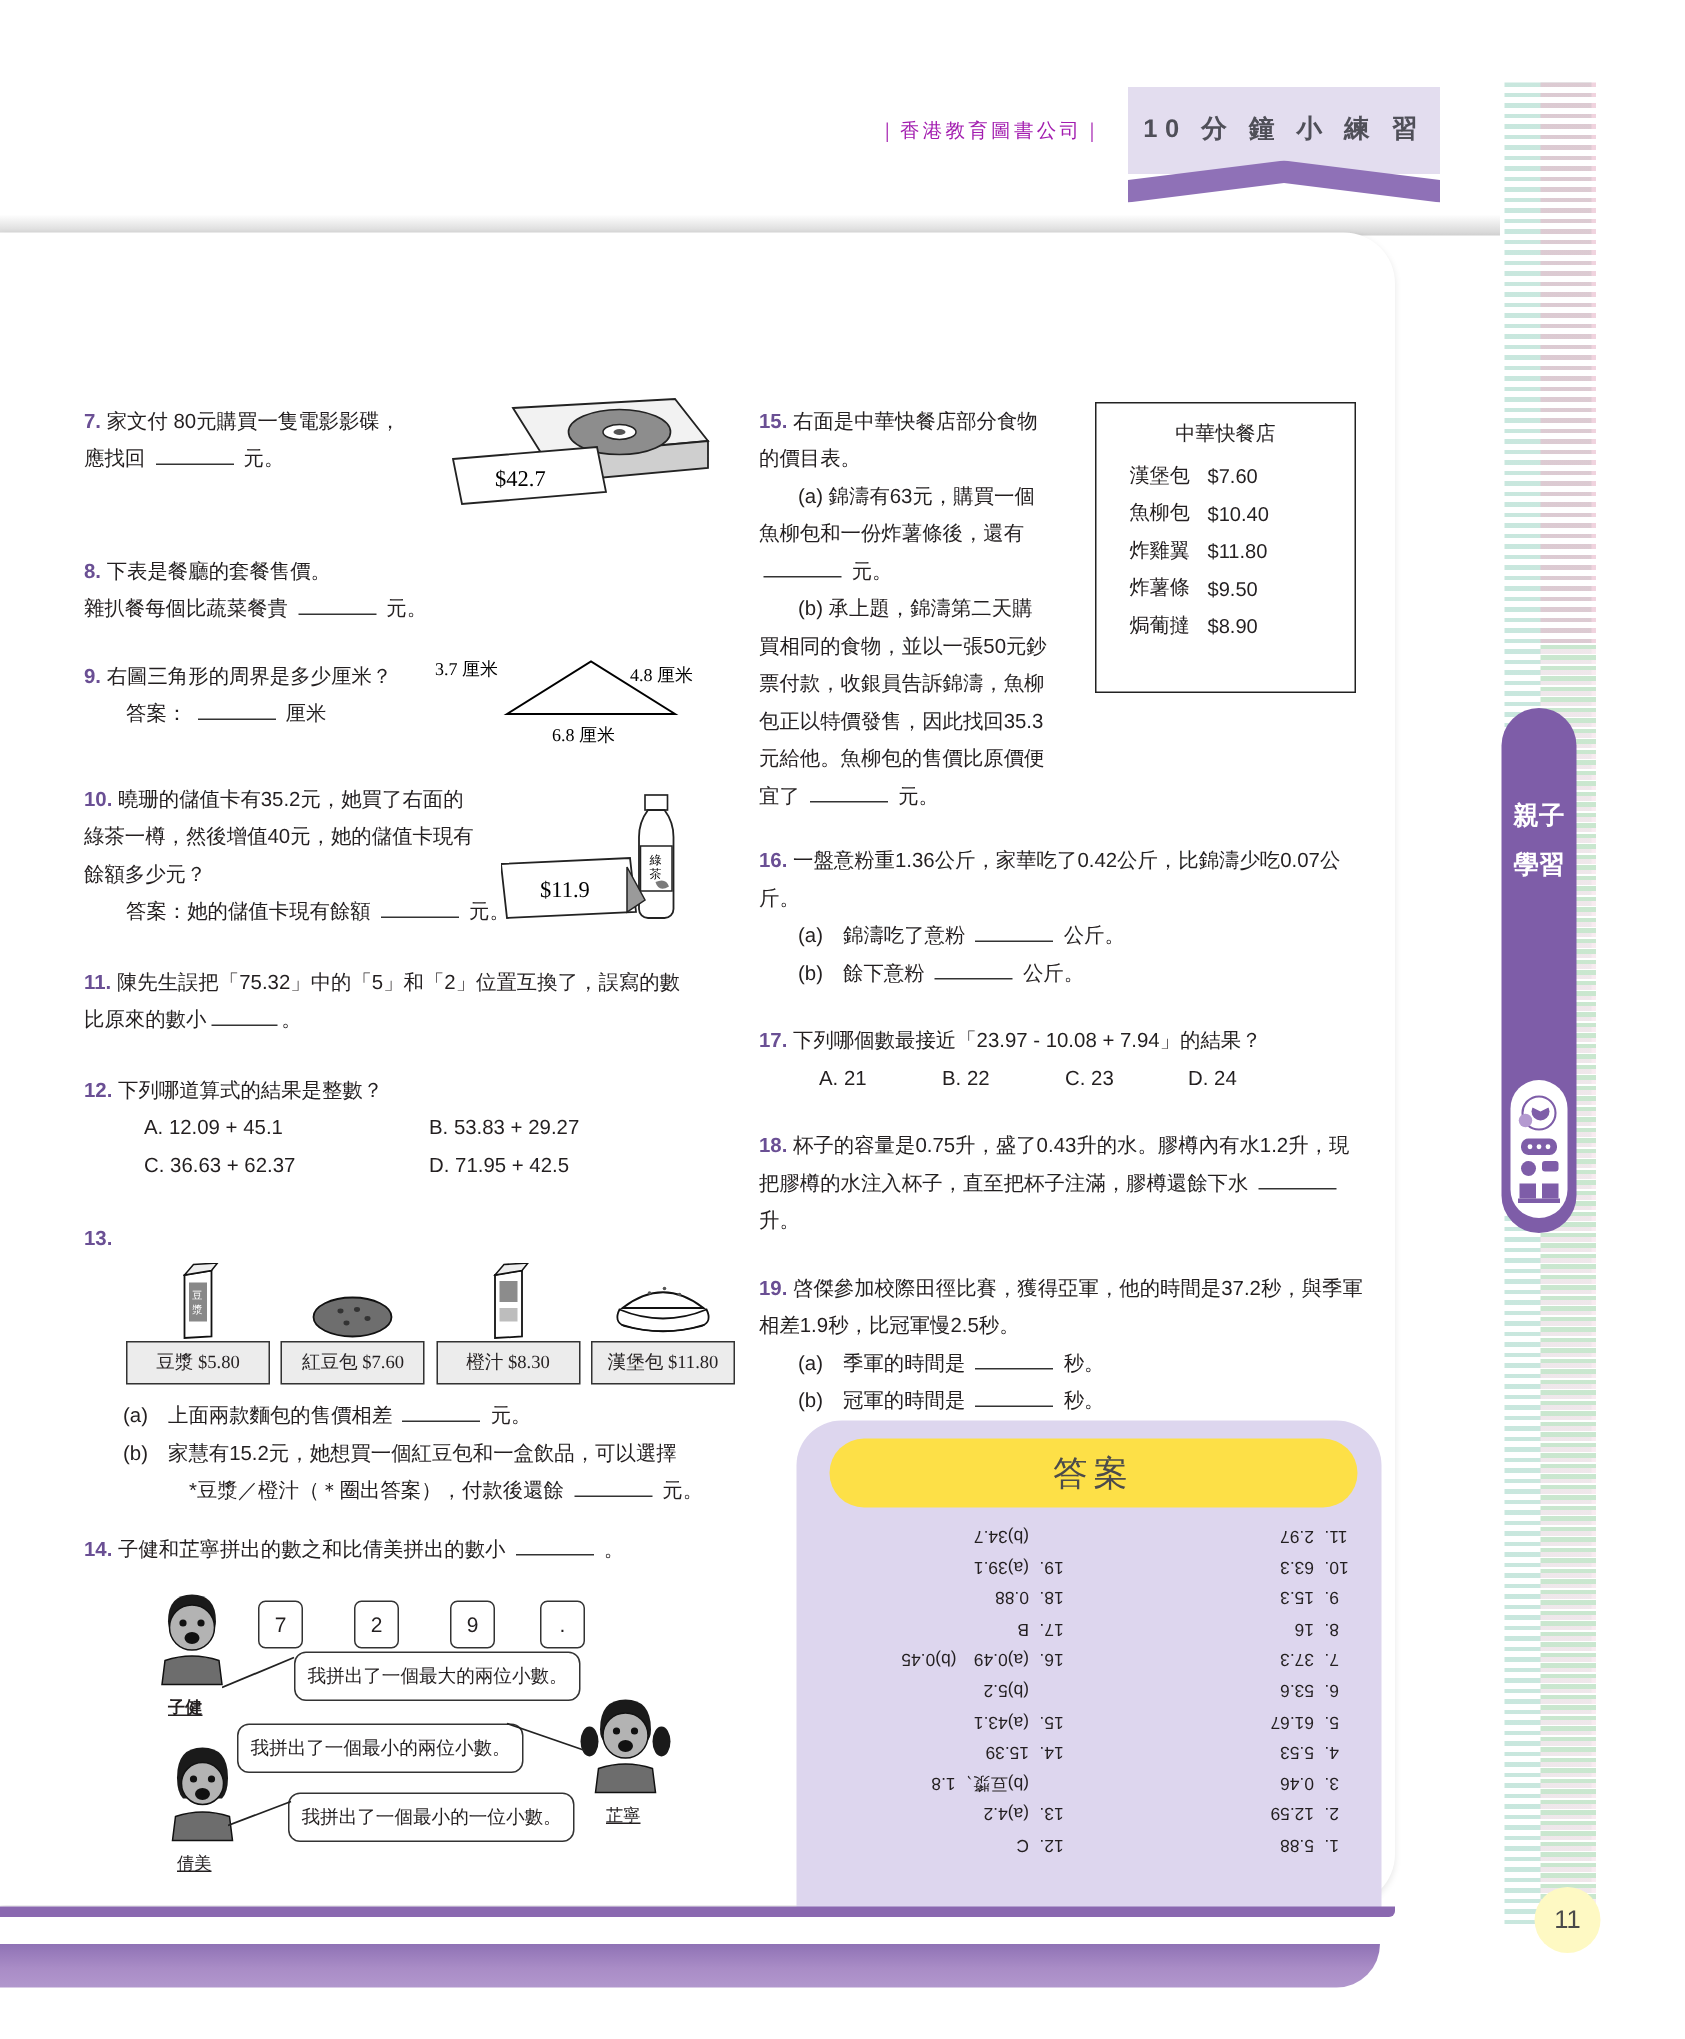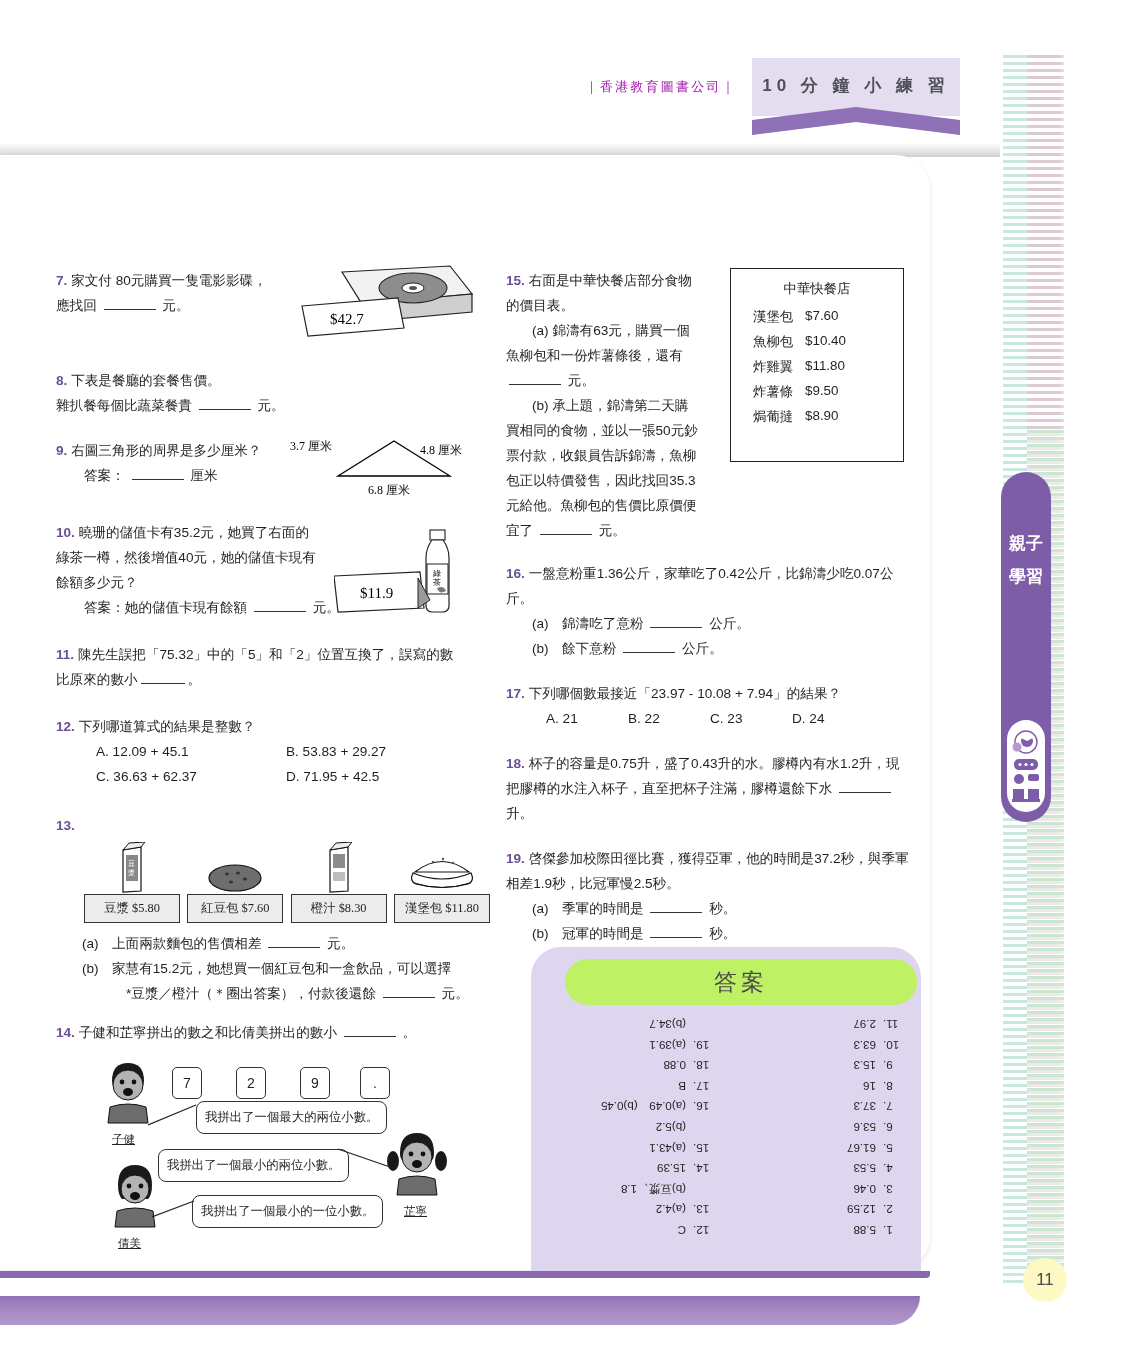--- a/index.html
+++ b/index.html
@@ -61,42 +61,42 @@
   .opt{width:50%;box-sizing:border-box;}
   .opt-row{margin-left:40px;display:flex;}
   .opt4{width:82px;}
   .sub{margin-left:26px;display:flex;}
   .sub-lbl{width:30px;flex:none;}
   
   table.meal{border-collapse:collapse;width:402px;margin:6px 0 10px 0;font-size:13.4px;}
   table.meal td{border:1px solid #222;padding:3px 8px;height:20px;}
   .price-box{position:absolute;left:730px;top:268px;width:172px;height:192px;border:1.4px solid #222;background:#fff;}
   .price-title{text-align:center;font-size:13.4px;padding-top:11px;}
-  .price-row{display:flex;font-size:13.4px;padding:2px 0 2px 0;margin-top:3px;}
+  .price-row{display:flex;font-size:13.4px;padding:2px 0 2px 0;margin-top:3px;align-items:center;}
   .price-name{width:74px;padding-left:22px;box-sizing:border-box;}
   .price-val{width:70px;}
   
   .shop{display:flex;justify-content:space-between;width:406px;margin:2px 0 8px 28px;}
   .shop-item{width:96px;text-align:center;}
   .shop-pic{height:54px;display:flex;align-items:flex-end;justify-content:center;}
   .shop-tag{border:1.2px solid #333;background:#ececec;font-size:12.4px;padding:1px 0;
     font-family:"Liberation Serif",serif;}
   
   .kids{position:relative;height:200px;margin-left:30px;}
   .card{position:absolute;width:28px;height:30px;border:1.3px solid #333;border-radius:5px;
     display:flex;align-items:center;justify-content:center;font-size:14px;background:#fff;}
   .bub{position:absolute;border:1.3px solid #333;border-radius:8px;background:#fff;
     font-size:12.4px;padding:3px 8px;white-space:nowrap;}
   .kidname{position:absolute;font-size:11.5px;text-decoration:underline;
     font-family:"Liberation Serif",serif;}
   
   .ansbox{position:absolute;left:531px;top:947px;width:390px;height:330px;
     background:#ddd6ee;border-top-left-radius:30px;border-top-right-radius:30px;
     border-bottom-left-radius:6px;}
-  .ans-head{position:absolute;left:34px;top:12px;width:352px;height:46px;background:#bef264;border-radius:23px;}
+  .ans-head{position:absolute;left:22px;top:12px;width:352px;height:46px;background:#fde047;border-radius:23px;}
   .ans-head span{display:block;text-align:center;line-height:46px;font-size:23px;color:#4b4b4b;letter-spacing:4px;}
   .ans-grid{position:absolute;left:6px;top:66px;width:380px;
     transform:rotate(180deg);display:flex;font-size:11.6px;line-height:20.6px;}
   .ans-col{width:50%;}
   .ans-item{display:flex;}
   .ans-no{width:34px;text-align:right;padding-right:7px;flex:none;}
   svg{display:block;}
 </style>
 </head>
 <body>
@@ -316,21 +316,21 @@
         <div class="card" style="left:274px;top:22px;">.</div>
 
         <svg style="position:absolute;left:14px;top:14px;" width="56" height="68" viewBox="0 0 56 68">
           <path d="M12,22 q0,-18 16,-18 q16,0 16,18 q0,4 -2,6 h-28 q-2,-2 -2,-6z" fill="#1a1a1a"></path>
           <ellipse cx="28" cy="26" rx="15" ry="15" fill="#b3b3b3" stroke="#111" stroke-width="1"></ellipse>
           <circle cx="22" cy="23" r="2.4" fill="#111"></circle>
             <circle cx="34" cy="23" r="2.4" fill="#111"></circle>
           <ellipse cx="28" cy="33" rx="5" ry="4" fill="#111"></ellipse>
           <path d="M10,48 q18,-6 36,0 l2,16 h-40z" fill="#6d6d6d" stroke="#111" stroke-width="1"></path>
         </svg>
-        <div class="kidname" style="left:26px;top:82px;">子健</div>
+        <div class="kidname" style="left:26px;top:82px;font-weight:bold;">子健</div>
         <div class="bub" style="left:110px;top:56px;">我拼出了一個最大的兩位小數。</div>
         <svg style="position:absolute;left:62px;top:56px;" width="50" height="26">
             <line x1="0" y1="24" x2="48" y2="4" stroke="#222" stroke-width="1.2"></line>
           </svg>
 
         <svg style="position:absolute;left:300px;top:84px;" width="62" height="70" viewBox="0 0 62 70">
           <path d="M14,24 q0,-20 17,-20 q17,0 17,20 q0,6 -3,8 h-28 q-3,-2 -3,-8z" fill="#1a1a1a"></path>
           <ellipse cx="7" cy="32" rx="6" ry="10" fill="#1a1a1a"></ellipse>
             <ellipse cx="55" cy="32" rx="6" ry="10" fill="#1a1a1a"></ellipse>
           <ellipse cx="31" cy="28" rx="15" ry="15" fill="#b3b3b3" stroke="#111" stroke-width="1"></ellipse>

